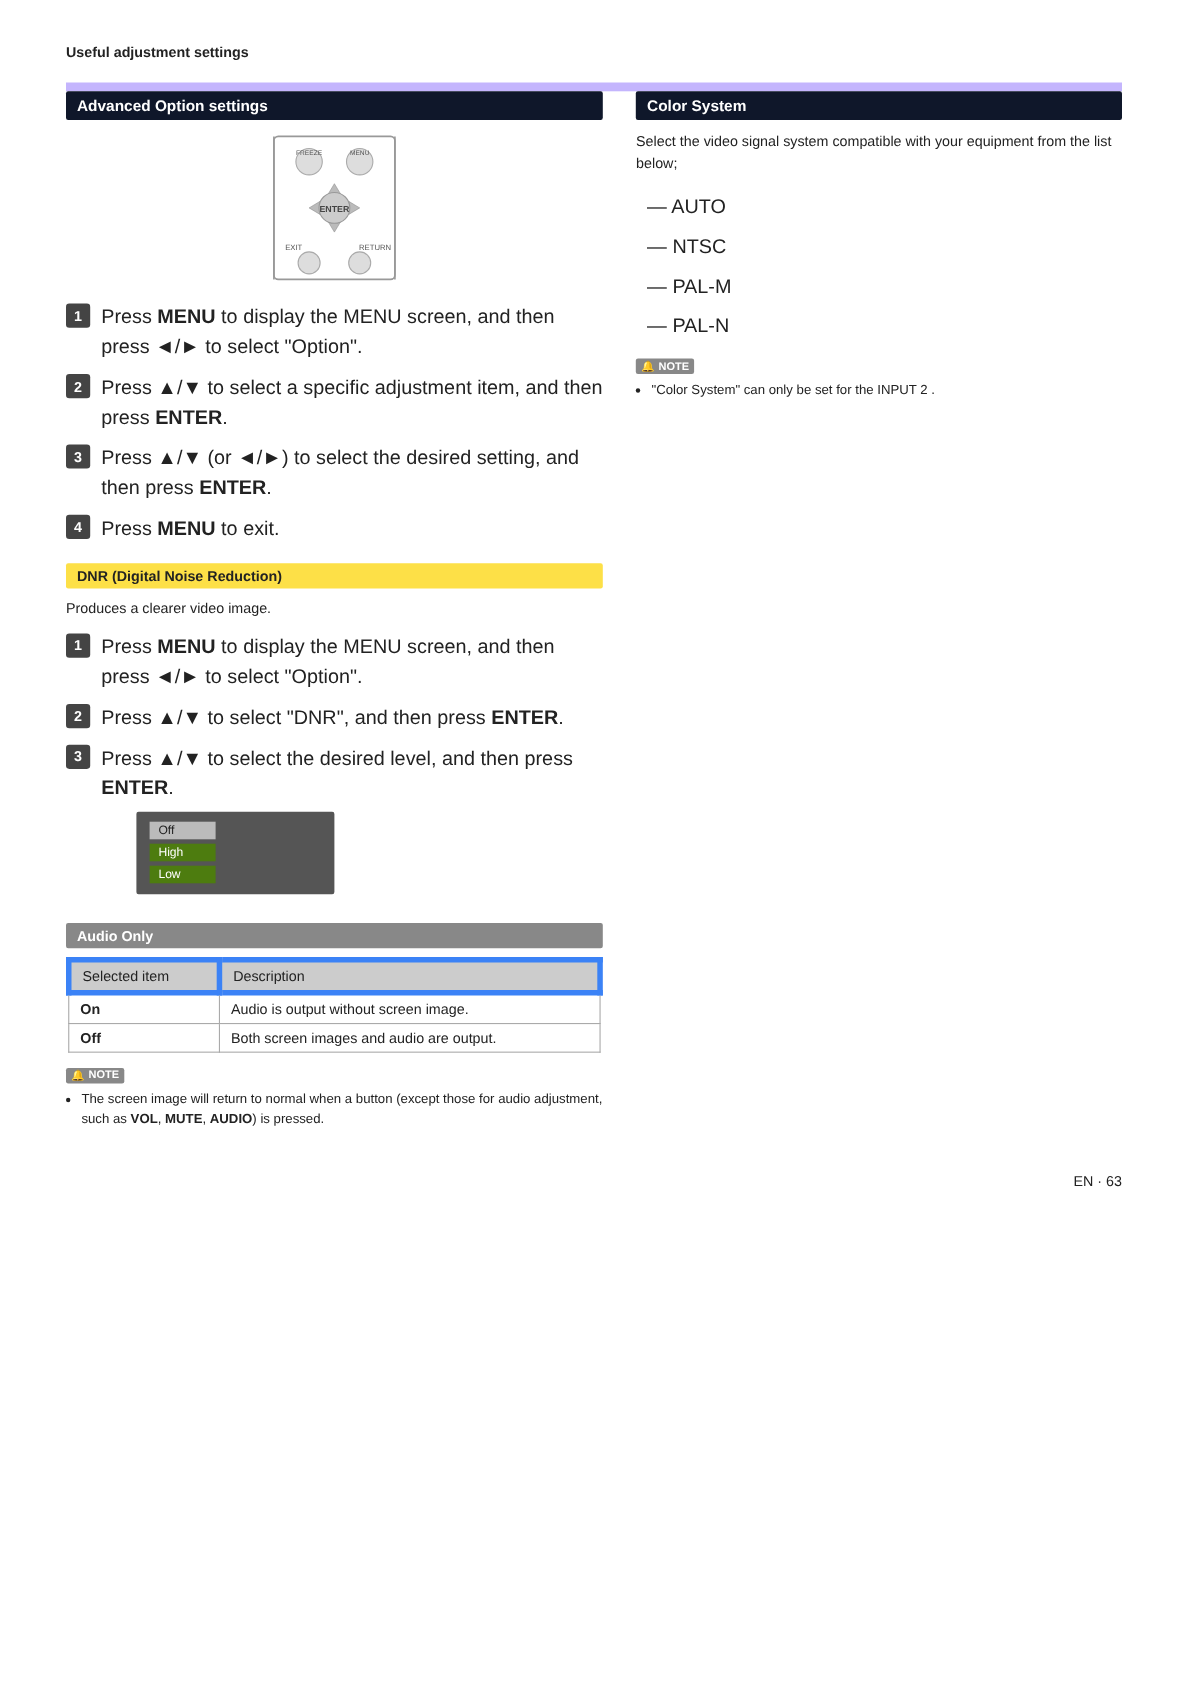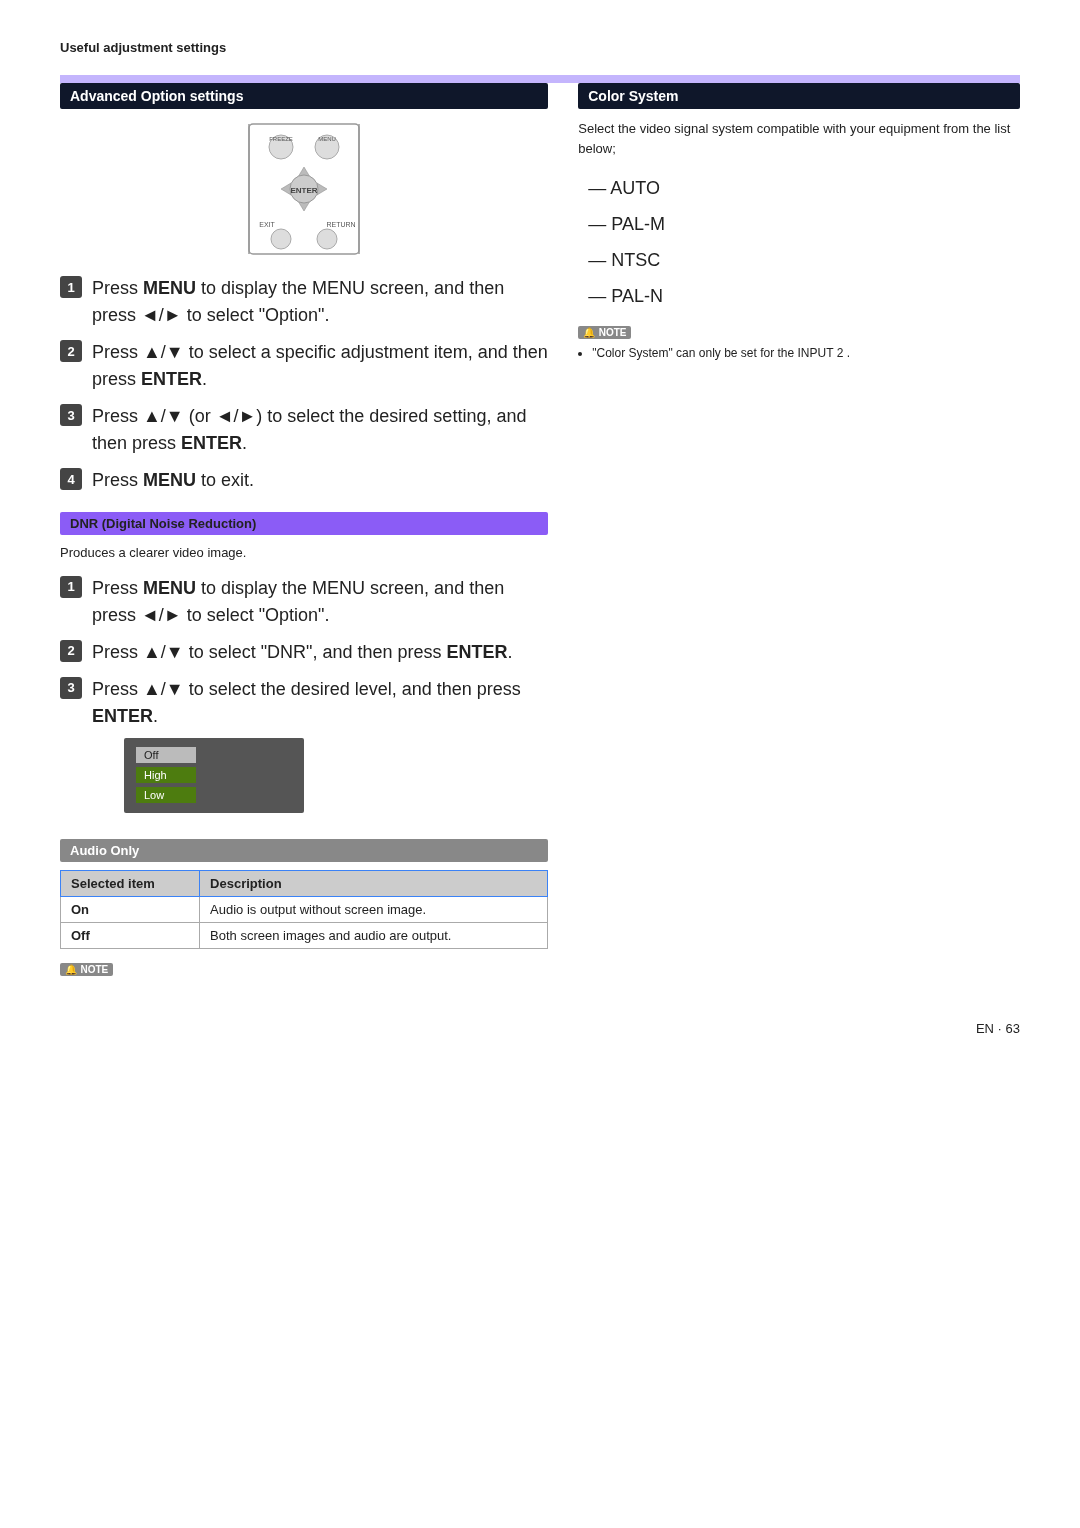--- a/index.html
+++ b/index.html
@@ -82,21 +82,21 @@
     .step-text {
       font-size: 18px;
       line-height: 1.5;
     }
 
     .step-text b {
       font-weight: bold;
     }
 
     .sub-section-header {
-      background: #8b5cf6;
+      background: #fde047;
       color: #222;
       font-weight: bold;
       font-size: 13px;
       padding: 4px 10px;
       margin-bottom: 8px;
       margin-top: 18px;
       border-radius: 2px;
     }
 
     .dnr-menu-img {
@@ -162,22 +162,22 @@
       width: 100%;
       border-collapse: collapse;
       margin-top: 8px;
       font-size: 13px;
     }
 
     .audio-table th {
       background: #ccc;
       padding: 5px 10px;
       text-align: left;
-      font-weight: bold;
-      border: 1px solid #3b82f6;
+      font-weight: normal;
+      border: 5px solid #3b82f6;
     }
 
     .audio-table td {
       padding: 5px 10px;
       border: 1px solid #aaa;
       vertical-align: top;
     }
 
     .audio-table tr:first-child td {
       border-top: 1px solid #aaa;
@@ -306,32 +306,37 @@
           <td>Both screen images and audio are output.</td>
         </tr>
       </tbody>
     </table>
 
     <div class="note-section" style="margin-top:12px;">
       <div class="note-label-inline">
         <span>🔔</span>
         <span>NOTE</span>
       </div>
+      <div class="note-content">
+        <ul>
+          <li>The screen image will return to normal when a button (except those for audio adjustment, such as <b>VOL</b>, <b>MUTE</b>, <b>AUDIO</b>) is pressed.</li>
+        </ul>
+      </div>
     </div>
   </div>
 
   <div class="col-right">
 
     <div class="section-header dark">Color System</div>
     <p class="intro-text">Select the video signal system compatible with your equipment from the list below;</p>
 
     <div class="color-list">
       <div>— AUTO</div>
+      <div>— NTSC</div>
       <div>— PAL-M</div>
-      <div>— NTSC</div>
       <div>— PAL-N</div>
     </div>
 
     <div class="note-section">
       <div class="note-label-inline">
         <span>🔔</span>
         <span>NOTE</span>
       </div>
       <div class="note-content">
         <ul>

